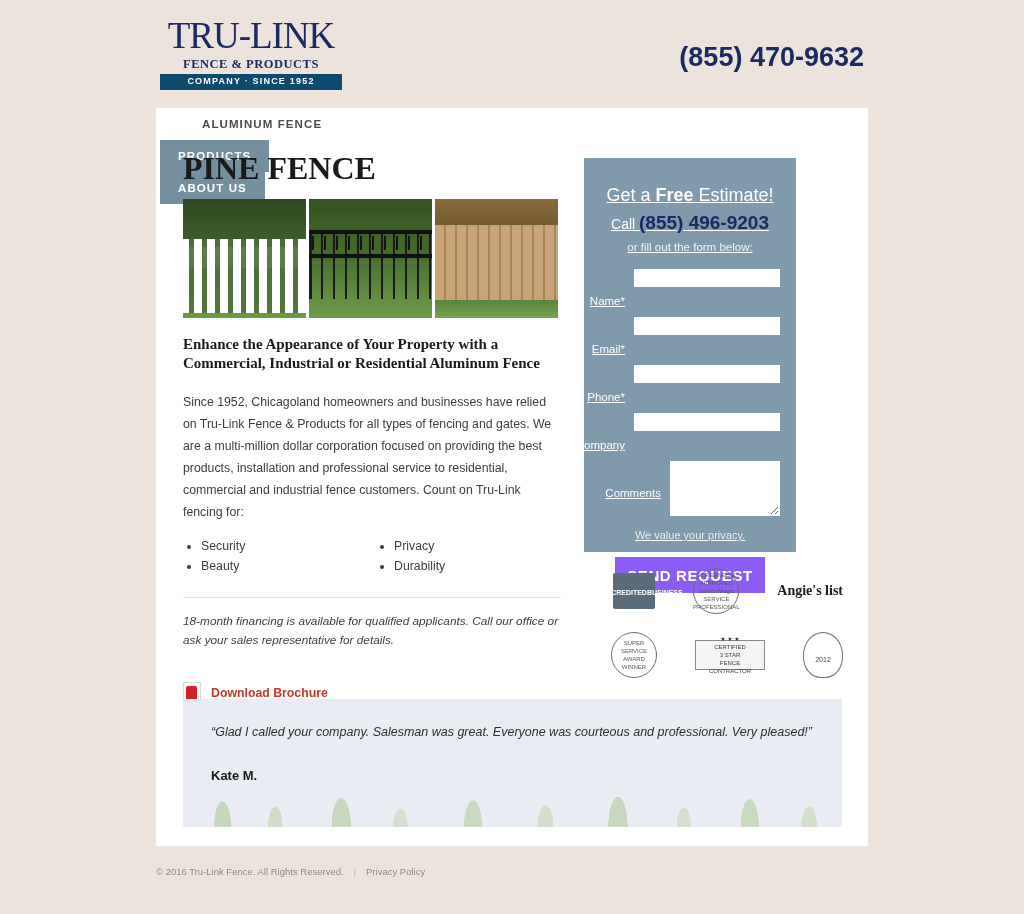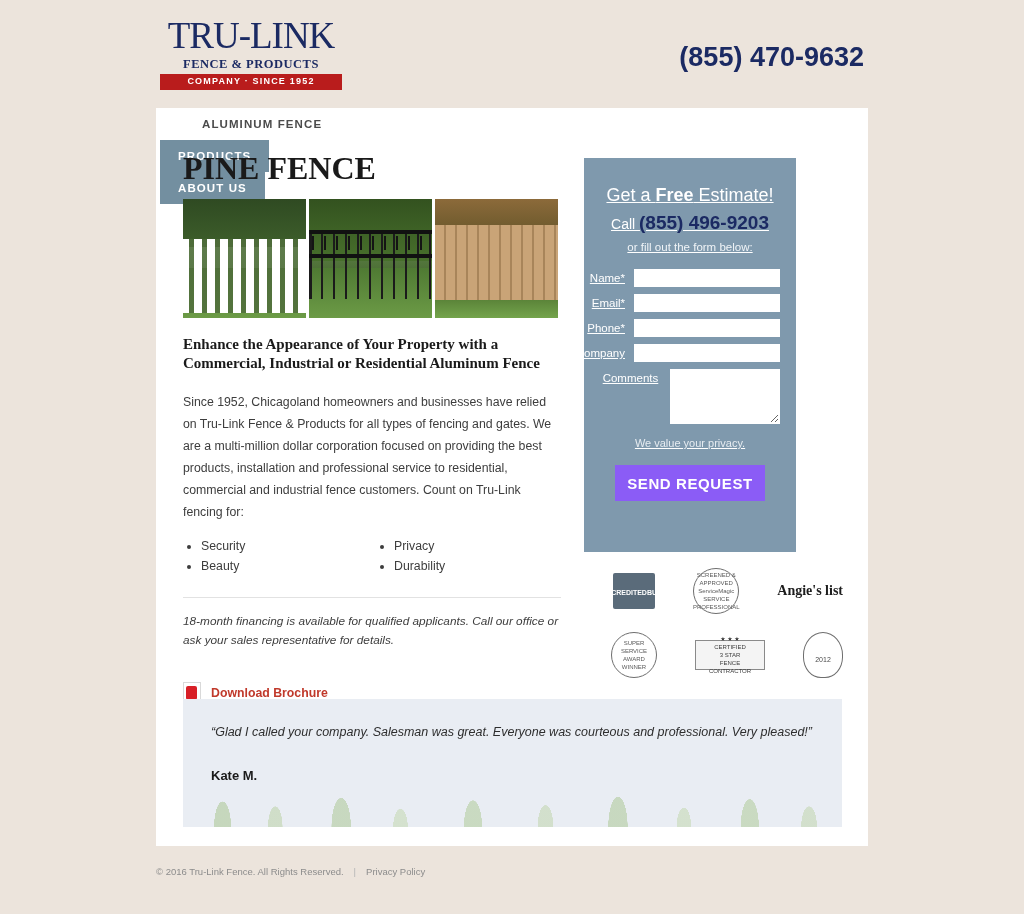--- a/index.html
+++ b/index.html
@@ -45,21 +45,21 @@
   .logo-sub {
     font-family: "Liberation Serif", serif;
     font-weight: bold;
     font-size: 12.5px;
     letter-spacing: 0.5px;
     line-height: 16px;
     color: #1b2a63;
     margin-top: 1px;
   }
   .logo-bar {
-    background: #b91c1c;
+    background: #0c4a6e;
     color: #fff;
     font-family: "Liberation Sans", sans-serif;
     font-size: 9px;
     font-weight: bold;
     letter-spacing: 1.2px;
     line-height: 13px;
     padding: 1px 0 2px 0;
     margin-top: 2px;
   }
   .phone-top {
@@ -272,22 +272,24 @@
   .field-row {
     display: flex;
     align-items: flex-start;
     justify-content: flex-end;
     margin-bottom: 7px;
   }
   .field-label {
     font-size: 11.5px;
     color: #ffffff;
     width: 82px;
+    text-align: right;
     padding-right: 9px;
     line-height: 18px;
+    margin-top: 23px;
   }
   .field-input {
     width: 146px;
     height: 18px;
     background: #ffffff;
     border: 1px solid #ffffff;
     box-sizing: border-box;
   }
   .field-textarea {
     width: 146px;

